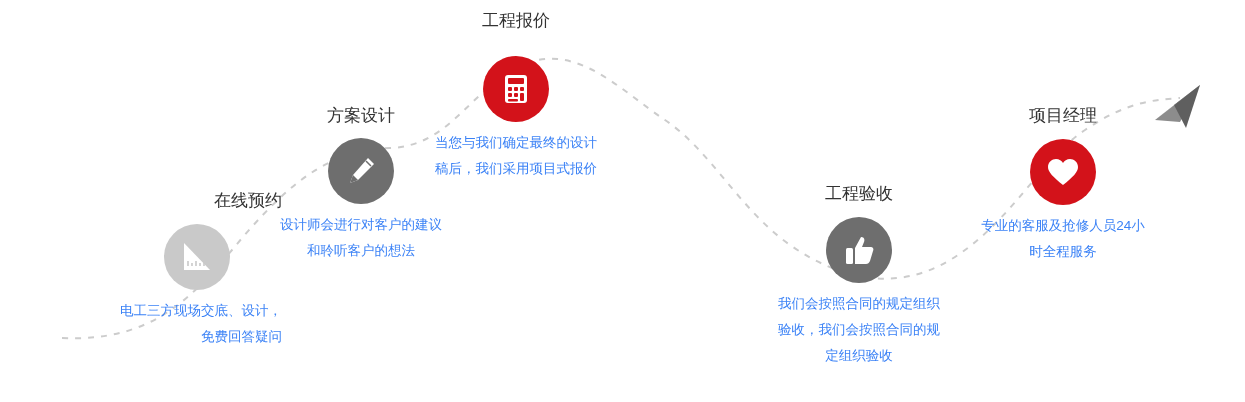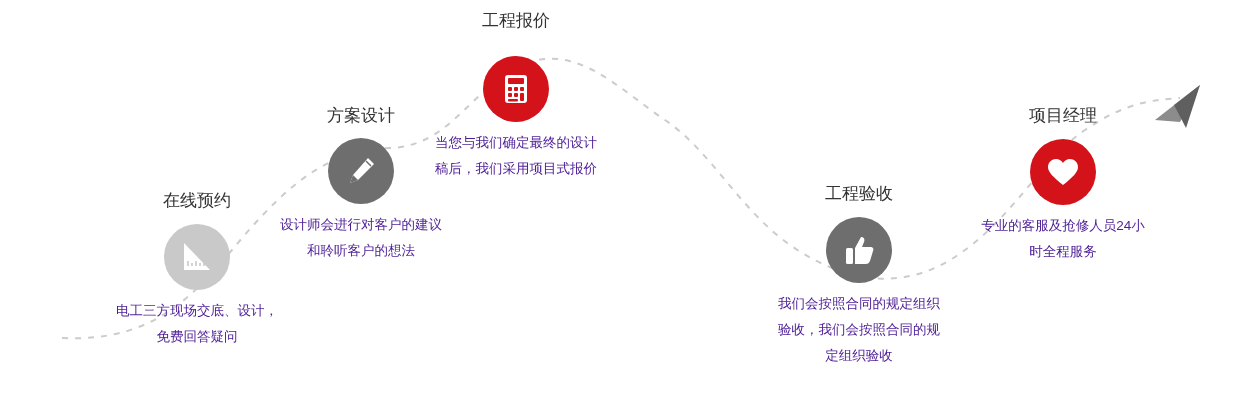--- a/index.html
+++ b/index.html
@@ -45,25 +45,25 @@
     display: flex;
     align-items: center;
     justify-content: center;
   }
   .icon-wrap.grey { background: #6e6e6e; }
   .icon-wrap.red  { background: #d3121a; }
   .icon-wrap.lightgrey { background: #c9c9c9; }
   .step-desc {
     font-size: 13.5px;
     line-height: 26px;
-    color: #4c1d95;
+    color: #3b82f6;
     margin-top: 8px;
   }
   
-  #step-1 { left: 112px;  top: 190px; }
+  #step-1 { left: 112px;  top: 190px; text-align: right; }
   #step-2 { left: 276px;  top: 105px; }
   #step-3 { left: 431px;  top: 10px;  }
   #step-4 { left: 605px;  top: 88px;  }
   #step-5 { left: 774px;  top: 183px; }
   #step-6 { left: 978px;  top: 105px; }
 
   #step-1 .step-title { margin-bottom: 12px; }
   #step-2 .step-title { margin-bottom: 11px; }
   #step-3 .step-title { margin-bottom: 24px; }
   #step-4 .title-below { margin-top: 10px; }

